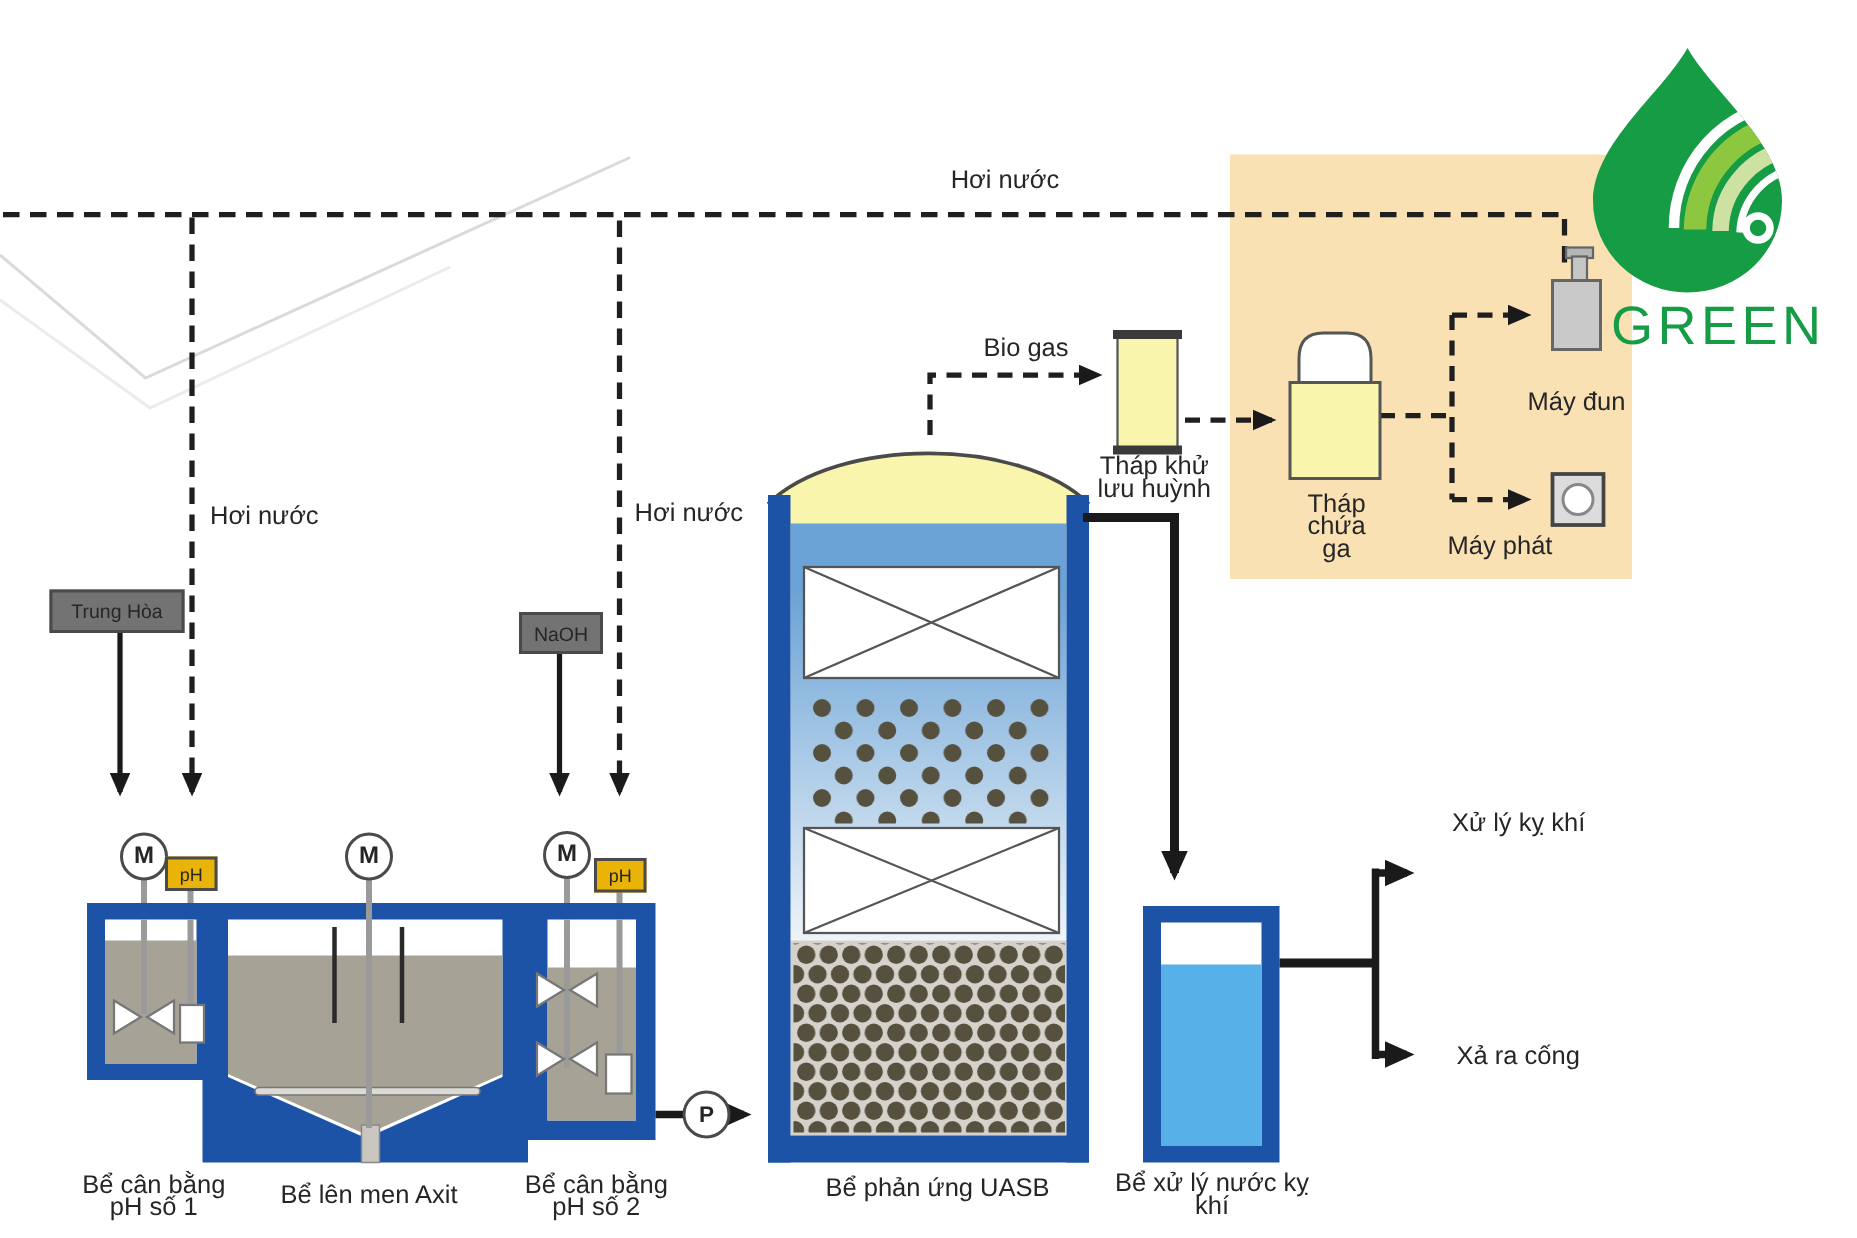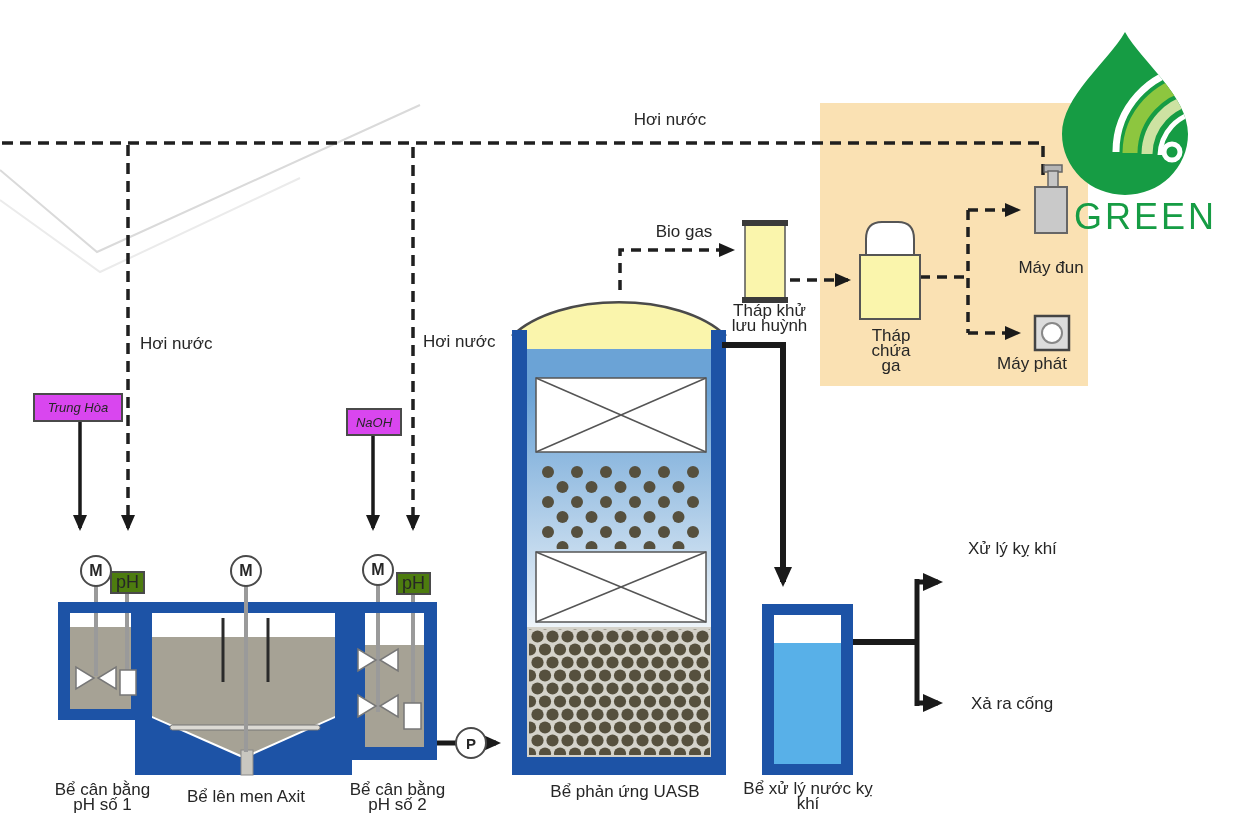--- a/index.html
+++ b/index.html
@@ -7,33 +7,33 @@
     position:relative;width:1238px;height:825px;overflow:hidden;background:#ffffff;
     font-family:"Liberation Sans", sans-serif;
   }
   #diagram-svg{position:absolute;left:0;top:0;z-index:1;}
   .lbl{
     position:absolute;z-index:3;font-size:17px;line-height:15px;color:#262626;
     white-space:nowrap;
   }
   .center{text-align:center;white-space:normal;}
   .box{
-    position:absolute;z-index:3;background:#d946ef;border:2px solid #4a4a4a;
+    position:absolute;z-index:3;background:#737373;border:2px solid #4a4a4a;
     display:flex;align-items:center;justify-content:center;
-    font-size:13px;color:#262626;font-style:italic;
+    font-size:13px;color:#262626;
   }
   .inst-circle{
     position:absolute;z-index:3;background:#fff;border:2.5px solid #4a4a4a;border-radius:50%;
     display:flex;align-items:center;justify-content:center;
     font-size:16px;font-weight:600;color:#262626;
   }
   .inst-box{
-    position:absolute;z-index:3;background:#4d7c0f;border:2.5px solid #4a4a4a;
+    position:absolute;z-index:3;background:#eab308;border:2.5px solid #4a4a4a;
     display:flex;align-items:center;justify-content:center;
-    font-size:18px;color:#262626;
+    font-size:12px;color:#262626;
   }
   .logo-text{
     position:absolute;z-index:4;color:#169c44;font-size:36px;letter-spacing:3px;
     font-weight:500;
   }
 </style>
 </head>
 <body>
 
 <div id="stage">
@@ -231,20 +231,20 @@
        <span>pH số 1</span></div>
   <div class="lbl center" style="left:180px;top:789px;width:132px;">Bể lên men Axit</div>
   <div class="lbl center" style="left:345px;top:782px;width:105px;"><span>Bể cân bằng</span><br>
        <span>pH số 2</span></div>
   <div class="lbl center" style="left:545px;top:784px;width:160px;">Bể phản ứng UASB</div>
   <div class="lbl center" style="left:727px;top:303px;width:85px;text-align:center;"><span>Tháp khử</span><br>
        <span>lưu huỳnh</span></div>
   <div class="lbl center" style="left:853px;top:328px;width:76px;"><span>Tháp chứa</span><br>
        <span>ga</span></div>
   <div class="lbl center" style="left:1018px;top:240px;width:66px;margin-top:20px;">Máy đun</div>
-  <div class="lbl center" style="left:996px;top:356px;width:72px;">Máy phát</div>
+  <div class="lbl center" style="left:964px;top:356px;width:72px;">Máy phát</div>
   <div class="lbl center" style="left:733px;top:781px;width:150px;">Bể xử lý nước kỵ khí</div>
   <div class="lbl" style="left:968px;top:541px;">Xử lý kỵ khí</div>
   <div class="lbl" style="left:971px;top:696px;">Xả ra cống</div>
 
   <div class="logo-text" style="left:1074px;top:196px;">GREEN</div>
 
 </div>
 
 </body></html>

